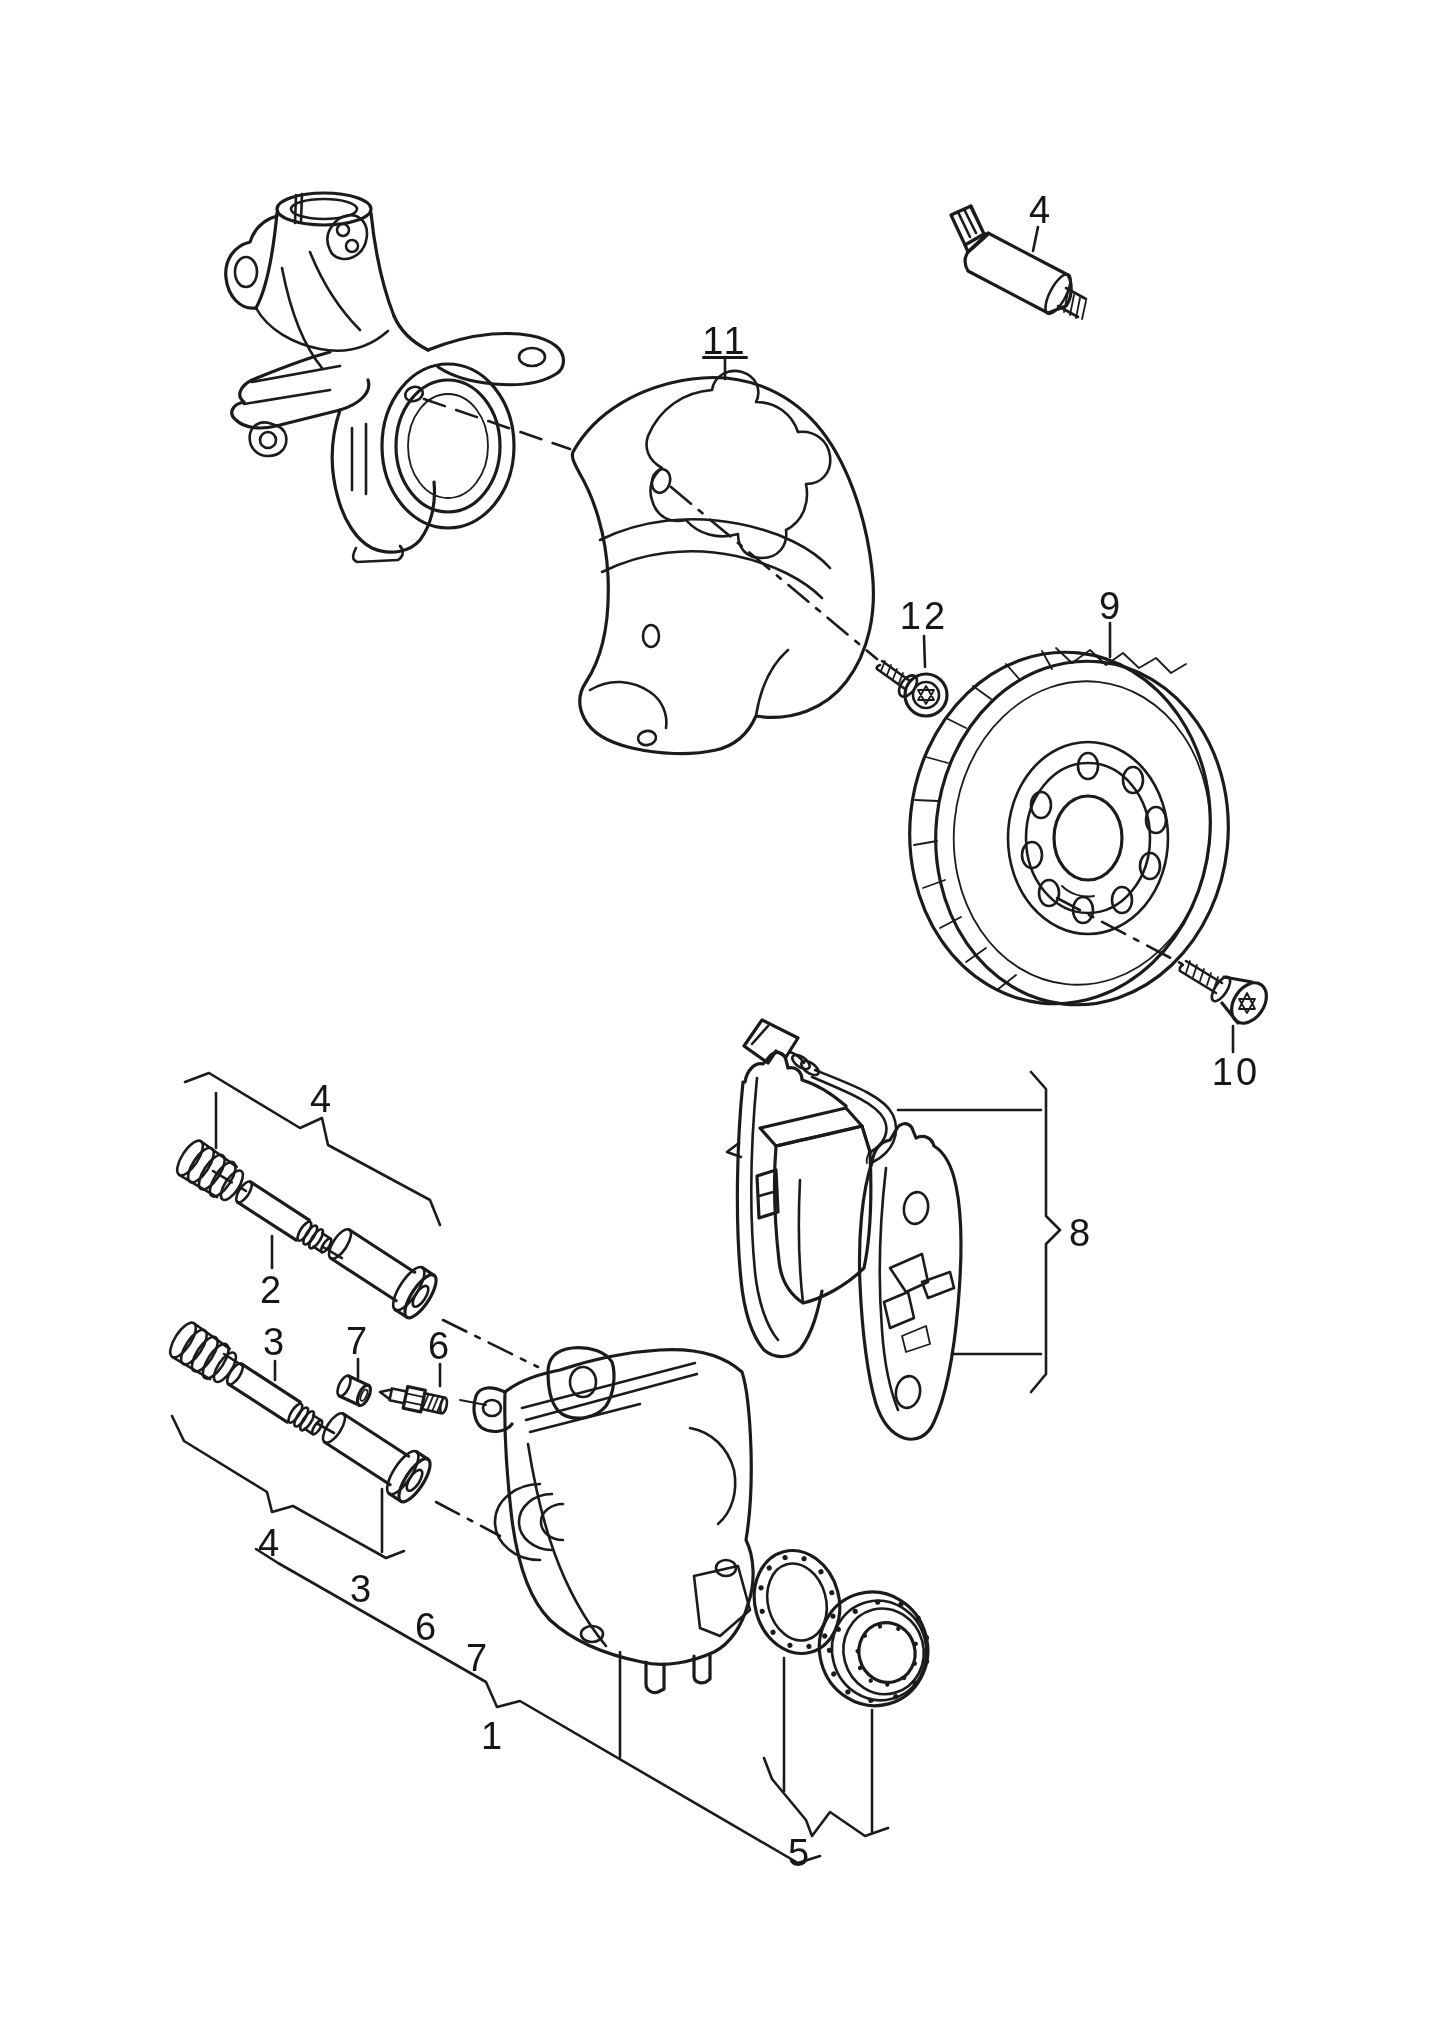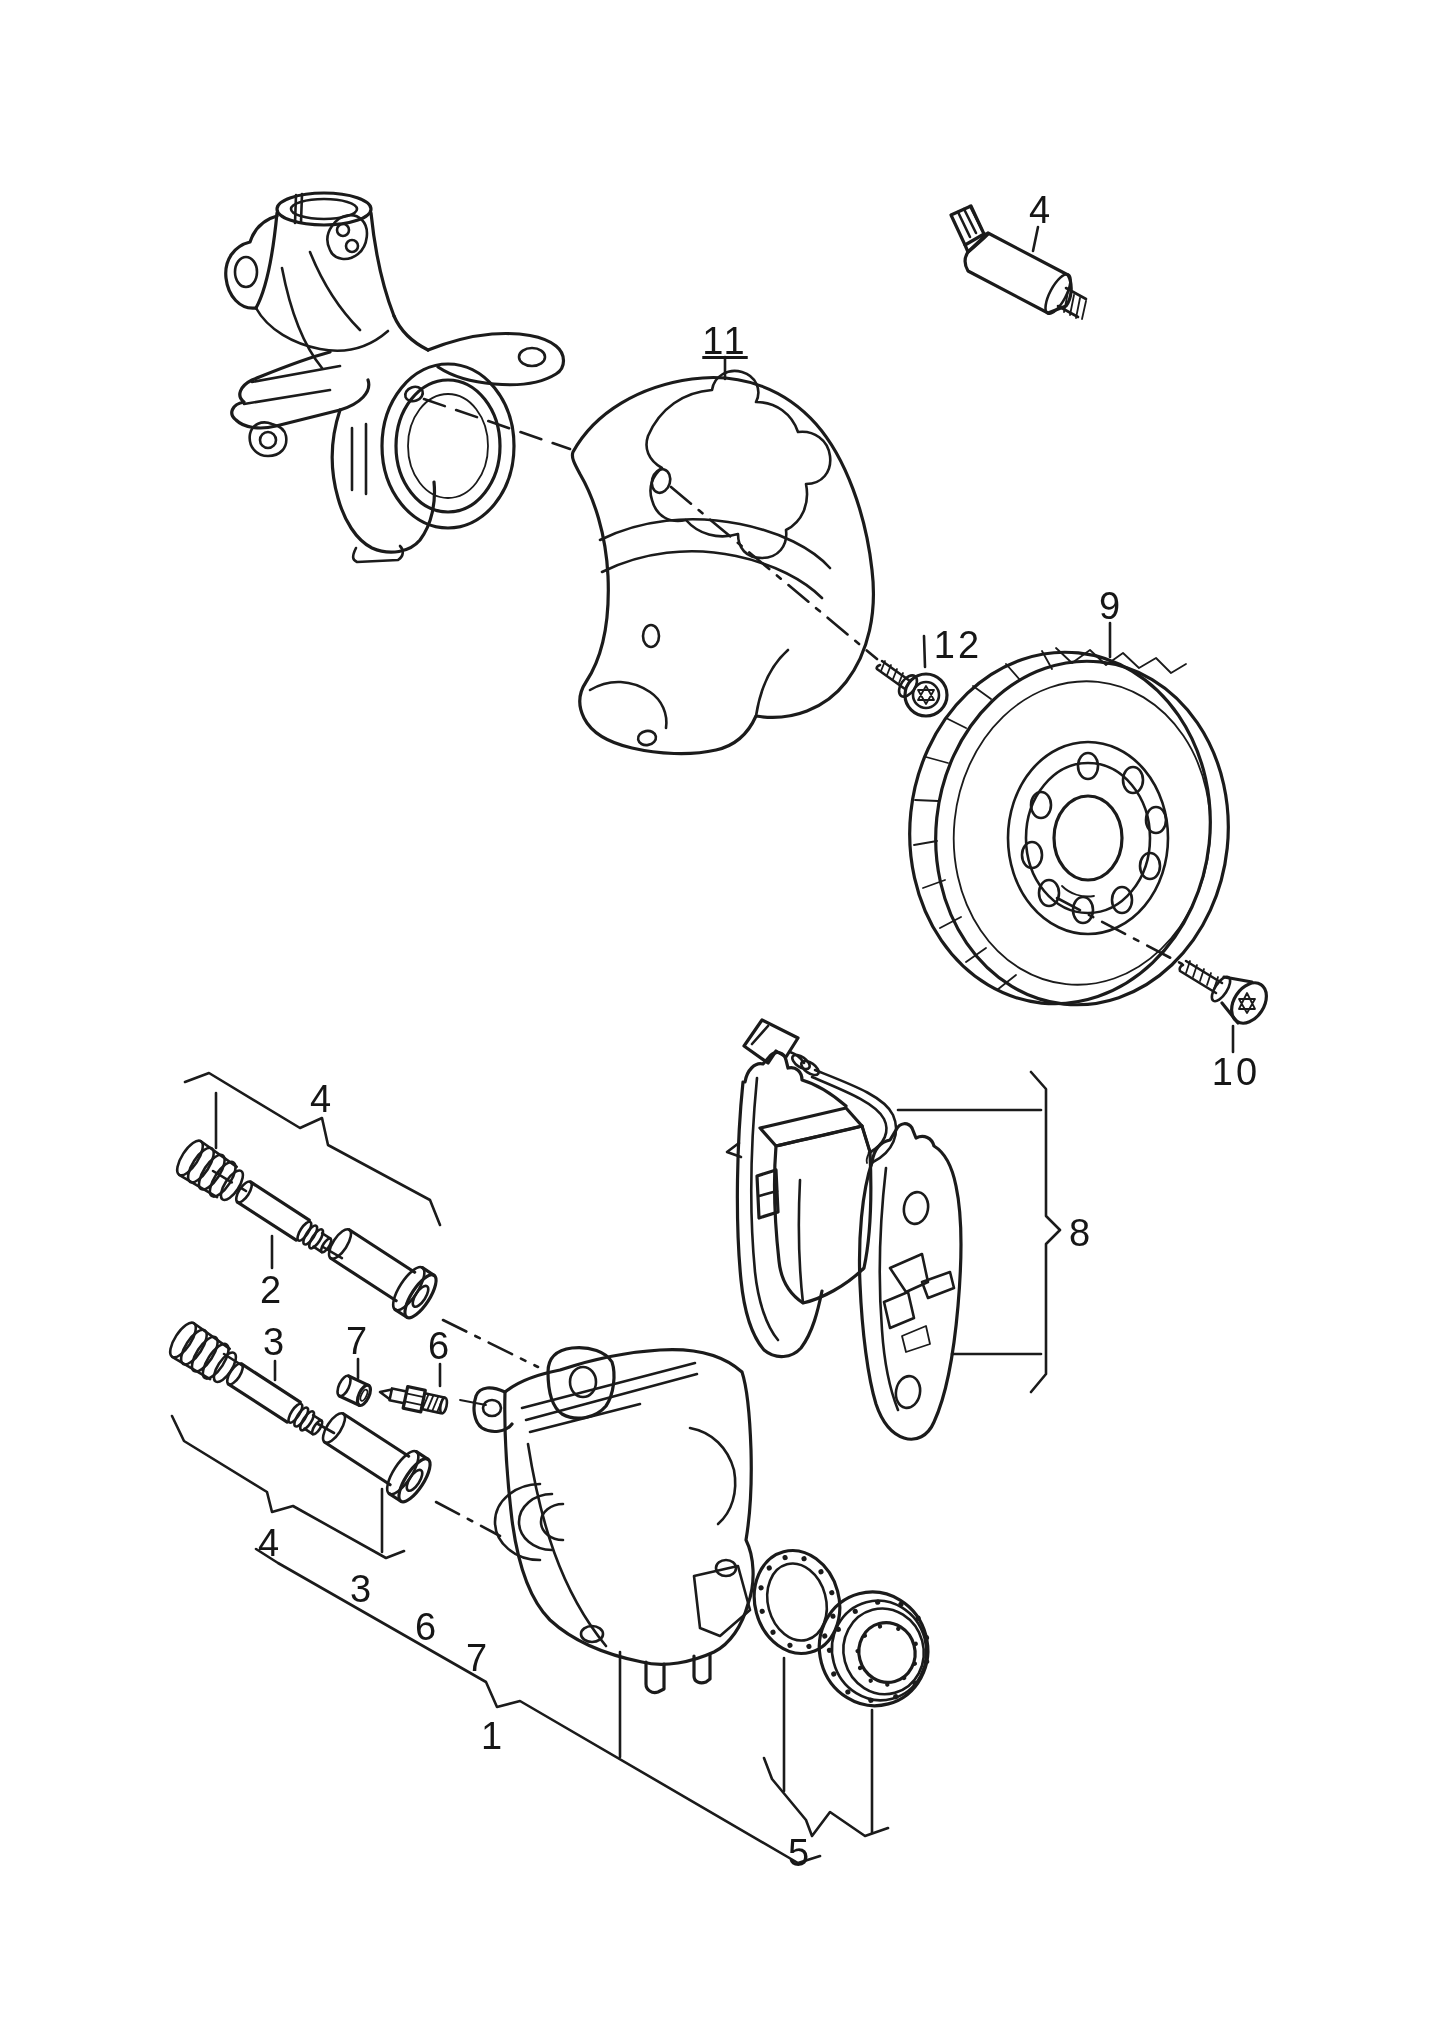--- a/index.html
+++ b/index.html
@@ -317,21 +317,21 @@
     <path d="M185 1082 L209 1073 L300 1128 L322 1118 L328 1145 L430 1200 L440 1225"></path>
     <path d="M172 1416 L184 1441 L267 1492 L272 1512 L293 1506 L386 1558 L404 1551"></path>
     <path d="M256 1549 L278 1563 L486 1682 L497 1707 L520 1701 L798 1863 L820 1856"></path>
     <path d="M764 1758 L772 1779 L806 1820 L812 1836 L830 1812 L865 1836 L888 1828"></path>
   </g>
 </svg>
 
 <div id="callout-layer">
       <div class="callout" style="left: 1041px; top: 210px;">4</div>
       <div class="callout" style="left: 725px; top: 341px; text-decoration: underline;">11</div>
-      <div class="callout" style="left: 924px; top: 645px; margin-left: 34px;">12</div>
+      <div class="callout" style="left: 924px; top: 616px;">12</div>
       <div class="callout" style="left: 1111px; top: 606px;">9</div>
       <div class="callout" style="left: 1236px; top: 1072px;">10</div>
       <div class="callout" style="left: 1081px; top: 1233px;">8</div>
       <div class="callout" style="left: 322px; top: 1099px;">4</div>
       <div class="callout" style="left: 272px; top: 1290px;">2</div>
       <div class="callout" style="left: 275px; top: 1342px;">3</div>
       <div class="callout" style="left: 358px; top: 1341px;">7</div>
       <div class="callout" style="left: 440px; top: 1346px;">6</div>
       <div class="callout" style="left: 270px; top: 1543px;">4</div>
       <div class="callout" style="left: 362px; top: 1589px;">3</div>

